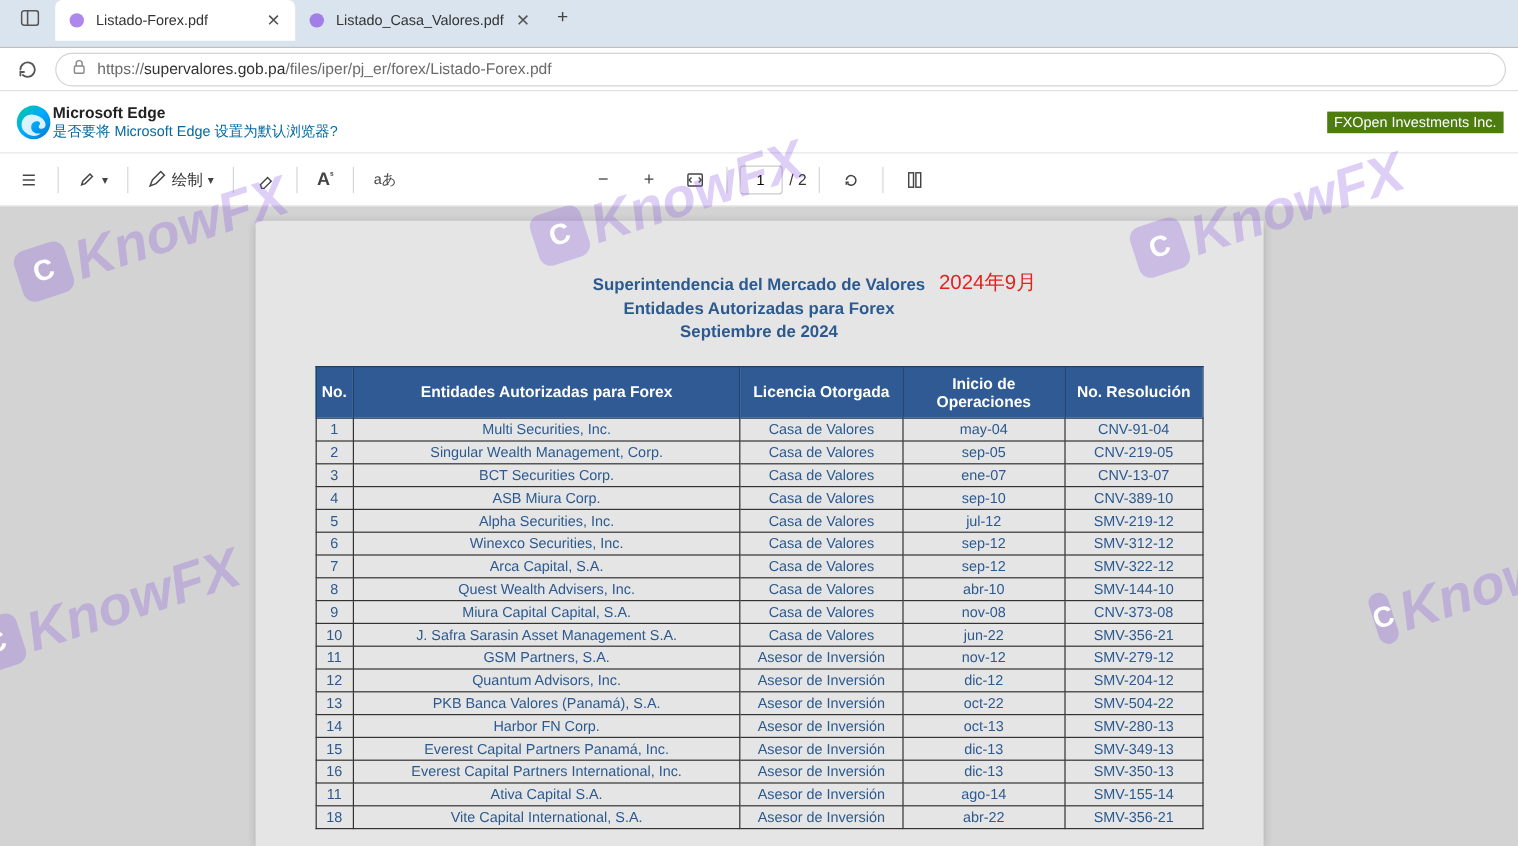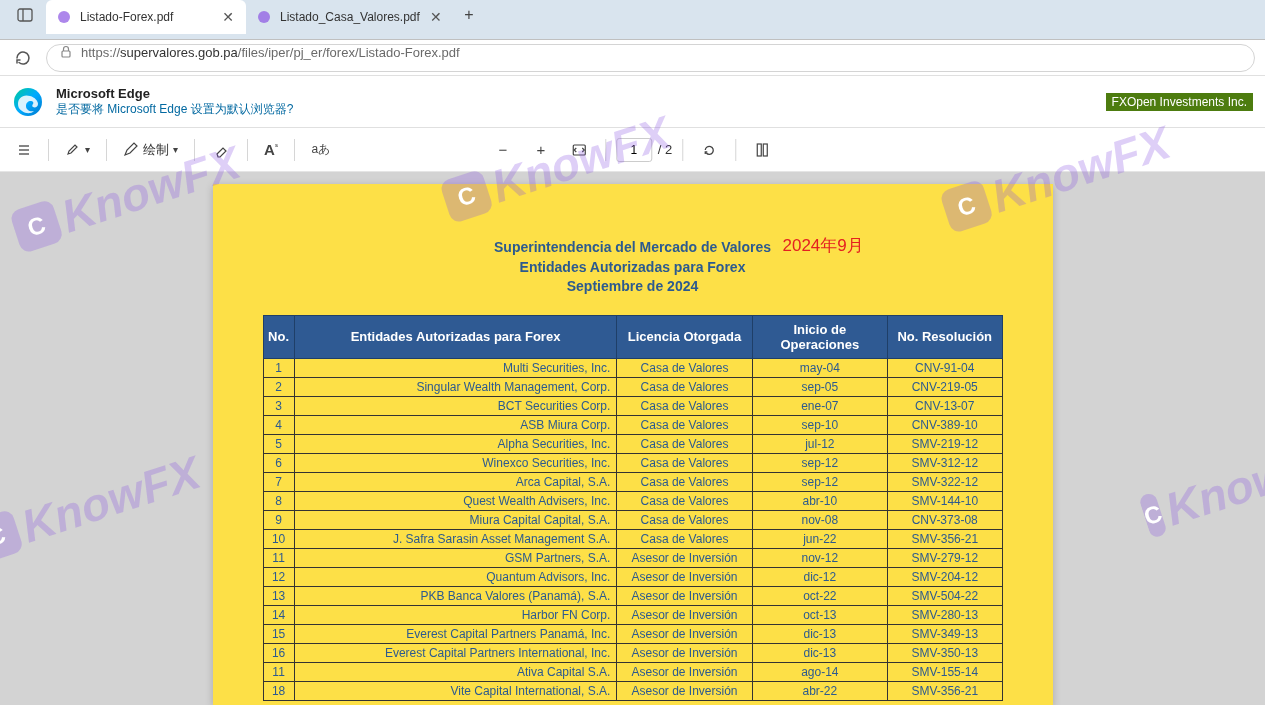--- a/index.html
+++ b/index.html
@@ -12,56 +12,56 @@
     .tab.active { background: #fff; }
     .tab-favicon { width: 16px; height: 16px; display: flex; align-items: center; justify-content: center; }
     .tab-favicon svg { width: 16px; height: 16px; }
     .tab-title { flex: 1; color: #333; }
     .tab-close { width: 16px; height: 16px; display: flex; align-items: center; justify-content: center; color: #555; cursor: pointer; font-size: 14px; }
     .new-tab { width: 30px; height: 30px; display: flex; align-items: center; justify-content: center; cursor: pointer; font-size: 16px; color: #444; }
     
     
     .address-row { height: 36px; background: #fff; display: flex; align-items: center; padding: 0 10px; gap: 10px; border-bottom: 1px solid #e0e0e0; }
     .refresh-btn { width: 26px; height: 26px; display: flex; align-items: center; justify-content: center; cursor: pointer; }
-    .address-box { flex: 1; height: 28px; border: 1px solid #d4d4d4; border-radius: 14px; display: flex; padding: 0 12px; gap: 8px; font-size: 13px; color: #6a6a6a; }
+    .address-box { flex: 1; height: 28px; border: 1px solid #d4d4d4; border-radius: 14px; display: flex; align-items: center; padding: 0 12px; gap: 8px; font-size: 13px; color: #6a6a6a; }
     .lock-icon { color: #888; }
     .url-dark { color: #333; }
     
     
-    .banner { height: 52px; display: flex; align-items: center; padding: 0 12px; gap: 12px; border-bottom: 1px solid #e0e0e0; }
+    .banner { height: 52px; display: flex; align-items: center; padding: 0 12px; border-bottom: 1px solid #e0e0e0; }
     .edge-logo { width: 32px; height: 32px; }
     .banner-text { font-size: 12px; }
     .banner-title { font-weight: 600; color: #222; font-size: 13px; }
     .banner-sub { color: #0369a1; }
     .banner-spacer { flex: 1; }
     .highlight-box { background: #4d7c0f; color: #fff; font-size: 12px; padding: 2px 6px; }
     
     
     .pdf-toolbar { height: 44px; display: flex; align-items: center; padding: 0 10px; gap: 6px; border-bottom: 1px solid #e5e5e5; background: #fff; }
     .tb-btn { width: 32px; height: 32px; display: flex; align-items: center; justify-content: center; cursor: pointer; color: #444; font-size: 15px; border-radius: 4px; }
     .tb-btn.with-chevron { width: auto; padding: 0 6px; gap: 4px; }
     .tb-sep { width: 1px; height: 22px; background: #d6d6d6; margin: 0 4px; }
     .tb-text { font-size: 13px; color: #333; }
     .tb-center { position: absolute; left: 50%; transform: translateX(-50%); display: flex; align-items: center; gap: 6px; }
     .page-input { width: 36px; height: 24px; border: 1px solid #ccc; border-radius: 3px; text-align: center; font-size: 12px; }
     
     
     .pdf-view { position: absolute; top: 172px; left: 0; right: 0; bottom: 0; background: #d3d3d3; display: flex; justify-content: center; overflow: hidden; }
-    .pdf-page { width: 840px; background: #fde047; margin-top: 12px; box-shadow: 0 2px 8px rgba(0,0,0,0.2); padding: 24px 10px; position: relative; }
+    .pdf-page { width: 840px; background: #e5e5e5; margin-top: 12px; box-shadow: 0 2px 8px rgba(0,0,0,0.2); padding: 14px 10px; position: relative; }
     
     .doc-header { text-align: center; color: #2c5a8f; font-weight: 600; margin: 30px 0 18px 0; position: relative; }
     .doc-header-line { font-size: 14px; line-height: 1.4; }
     
     .red-annot { position: absolute; color: #e42020; font-size: 17px; font-weight: 500; text-align: left; line-height: 1.4; }
     
     table.data-table { width: 740px; margin: 0 auto; border-collapse: collapse; font-size: 12px; }
     table.data-table th { background: #2f5a93; color: #fff; font-weight: 700; padding: 6px 4px; border: 1px solid #1f3f68; text-align: center; font-size: 13px; }
     table.data-table td { border: 1px solid #333; padding: 2px 6px; color: #2c5a8f; height: 17px; }
     table.data-table td.num { text-align: center; width: 26px; }
-    table.data-table td.ent { text-align: right; width: 310px; margin-left: 20px; }
+    table.data-table td.ent { text-align: center; width: 310px; margin-left: 20px; }
     table.data-table td.lic { text-align: center; width: 130px; }
     table.data-table td.date { text-align: center; width: 130px; }
     table.data-table td.res { text-align: center; width: 110px; }
     
     
     .wm { position: absolute; color: rgba(138, 84, 226, 0.28); font-weight: 800; font-size: 46px; font-style: italic; transform: rotate(-18deg); user-select: none; pointer-events: none; display: flex; align-items: center; gap: 6px; font-family: Arial, sans-serif; }
     .wm-badge { display: inline-flex; width: 44px; height: 44px; background: rgba(138, 84, 226, 0.28); border-radius: 10px; align-items: center; justify-content: center; color: #fff; font-size: 24px; font-style: normal; }
   </style>
 </head>
 <body>

